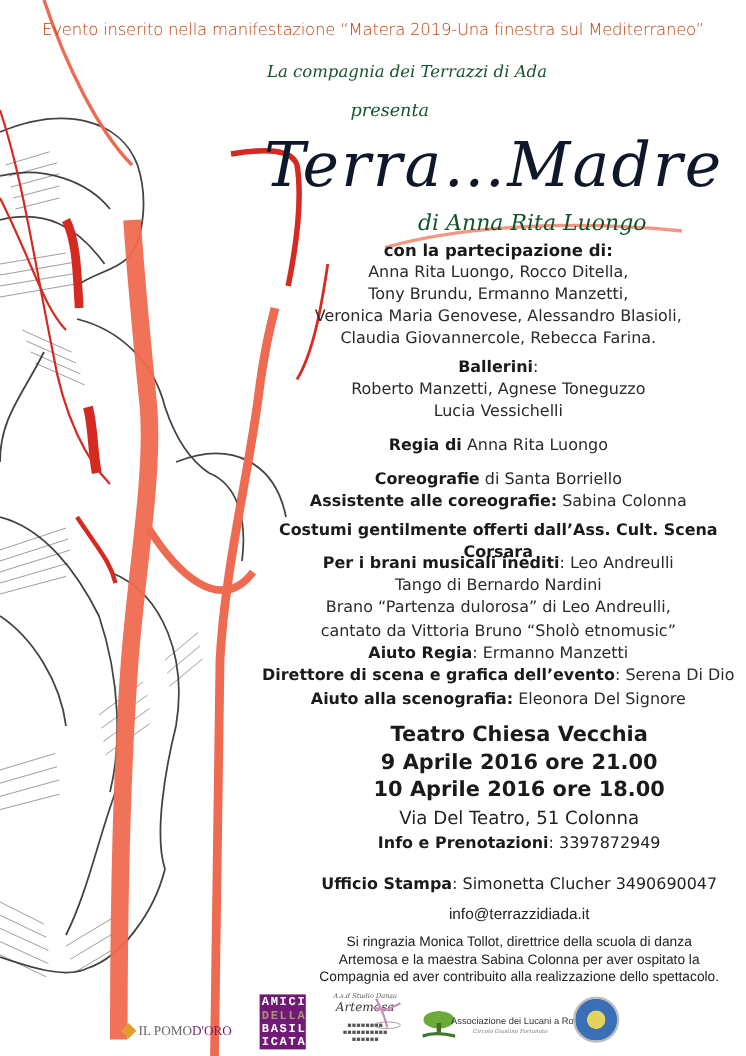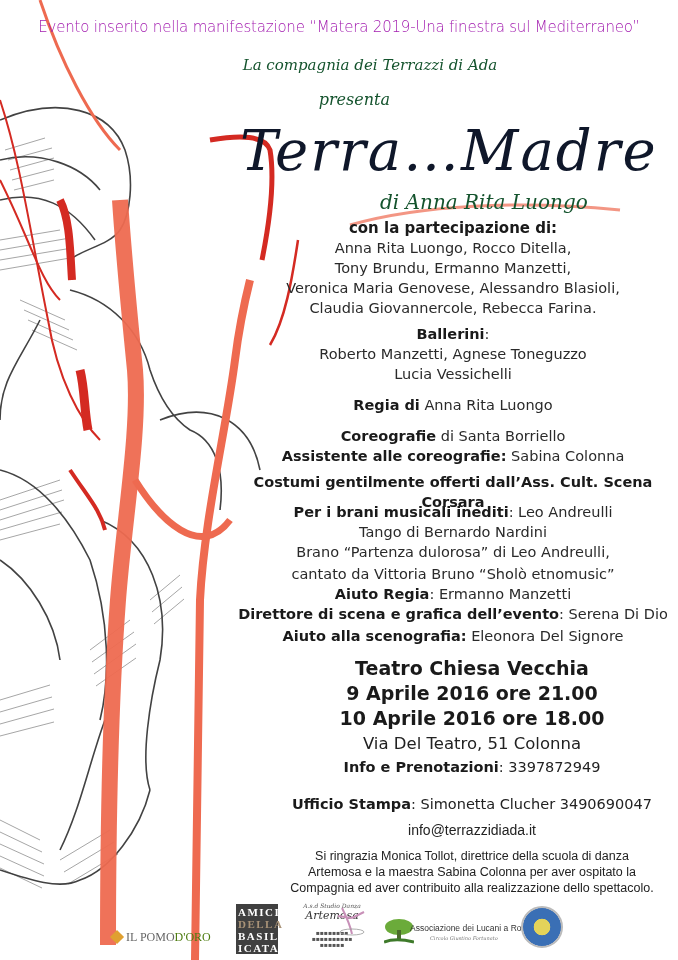--- a/index.html
+++ b/index.html
@@ -1,36 +1,36 @@
 <!DOCTYPE html>
 <html><head>
 <meta charset="utf-8">
 <style>
   * { margin:0; padding:0; box-sizing:border-box; }
   html, body { width:678px; height:960px; background:#ffffff; overflow:hidden; }
   body { position:relative; font-family:"DejaVu Sans", sans-serif; color:#222; }
   .art { position:absolute; left:0; top:0; width:678px; height:960px; }
   .abs { position:absolute; }
-  .top-line { left:0; width:678px; top:18px; font-size:15px; color:#a21caf; letter-spacing:-0.2px; text-align:center; font-family:"DejaVu Sans", sans-serif; font-weight:300; }
+  .top-line { left:0; width:678px; top:18px; font-size:15px; color:#c2410c; letter-spacing:-0.2px; text-align:center; font-family:"DejaVu Sans", sans-serif; font-weight:300; }
   .script { font-family:"DejaVu Serif", serif; font-style:italic; color:#14532d; }
   .company { left:200px; width:340px; top:56px; font-size:15px; text-align:center; }
   .presenta { left:310px; width:80px; top:90px; font-size:16px; text-align:right; }
   .title { left:240px; top:118px; font-size:56px; font-family:"DejaVu Serif", serif; font-style:italic; letter-spacing:2px; color:#0f172a; }
   .author { left:380px; top:190px; font-size:20px; }
   .block { left:228px; width:450px; text-align:center; font-size:14.5px; line-height:20px; color:#2a2a2a; }
   .lbl { font-weight:bold; color:#1a1a1a; }
   .venue { left:262px; width:420px; text-align:center; }
   .venue .big { font-size:19px; font-weight:bold; line-height:25px; color:#1a1a1a; }
   .venue .addr { font-size:16.5px; line-height:26px; }
   .thanks { left:262px; width:420px; text-align:center; font-size:12.5px; line-height:16px; font-family:"Liberation Sans", sans-serif; color:#222; }
   .logo { position:absolute; }
-  .amici { left:236px; top:904px; width:42px; height:50px; background:#404040; color:#fff; font-family:Liberation Serif, serif; font-weight:bold; font-size:11px; line-height:12px; letter-spacing:1.5px; padding:2px 2px; }
+  .amici { left:236px; top:904px; width:42px; height:50px; background:#701a75; color:#fff; font-family:Liberation Mono, monospace; font-weight:bold; font-size:11px; line-height:12px; letter-spacing:1.5px; padding:2px 2px; }
   .amici .mid { color:#a89277; }
   .pomo { left:112px; top:930px; font-family:"Liberation Serif", serif; font-size:12px; color:#666; }
-  .pomo .accent { color:#4d7c0f; }
+  .pomo .accent { color:#701a75; }
   .pomo .sq { display:inline-block; width:10px; height:10px; background:#e0a030; margin-right:4px; vertical-align:-1px; transform:rotate(45deg); }
   .artemosa { left:298px; top:902px; width:68px; height:52px; font-size:6px; color:#555;text-align:center; }
   .lucani { left:384px; top:918px; width:120px; height:28px; }
   .badge { left:521px; top:906px; width:42px; height:42px; border-radius:50%; background:radial-gradient(circle, #e3d35a 0 30%, #3a6fb5 32% 70%, #d9d9e9 72%); border:2px solid #bbb; }
 </style>
 </head>
 <body>
 
 <svg class="art" viewBox="0 0 678 960" xmlns="http://www.w3.org/2000/svg">
   <g fill="none" stroke="#222" stroke-width="1.6" opacity="0.85">

